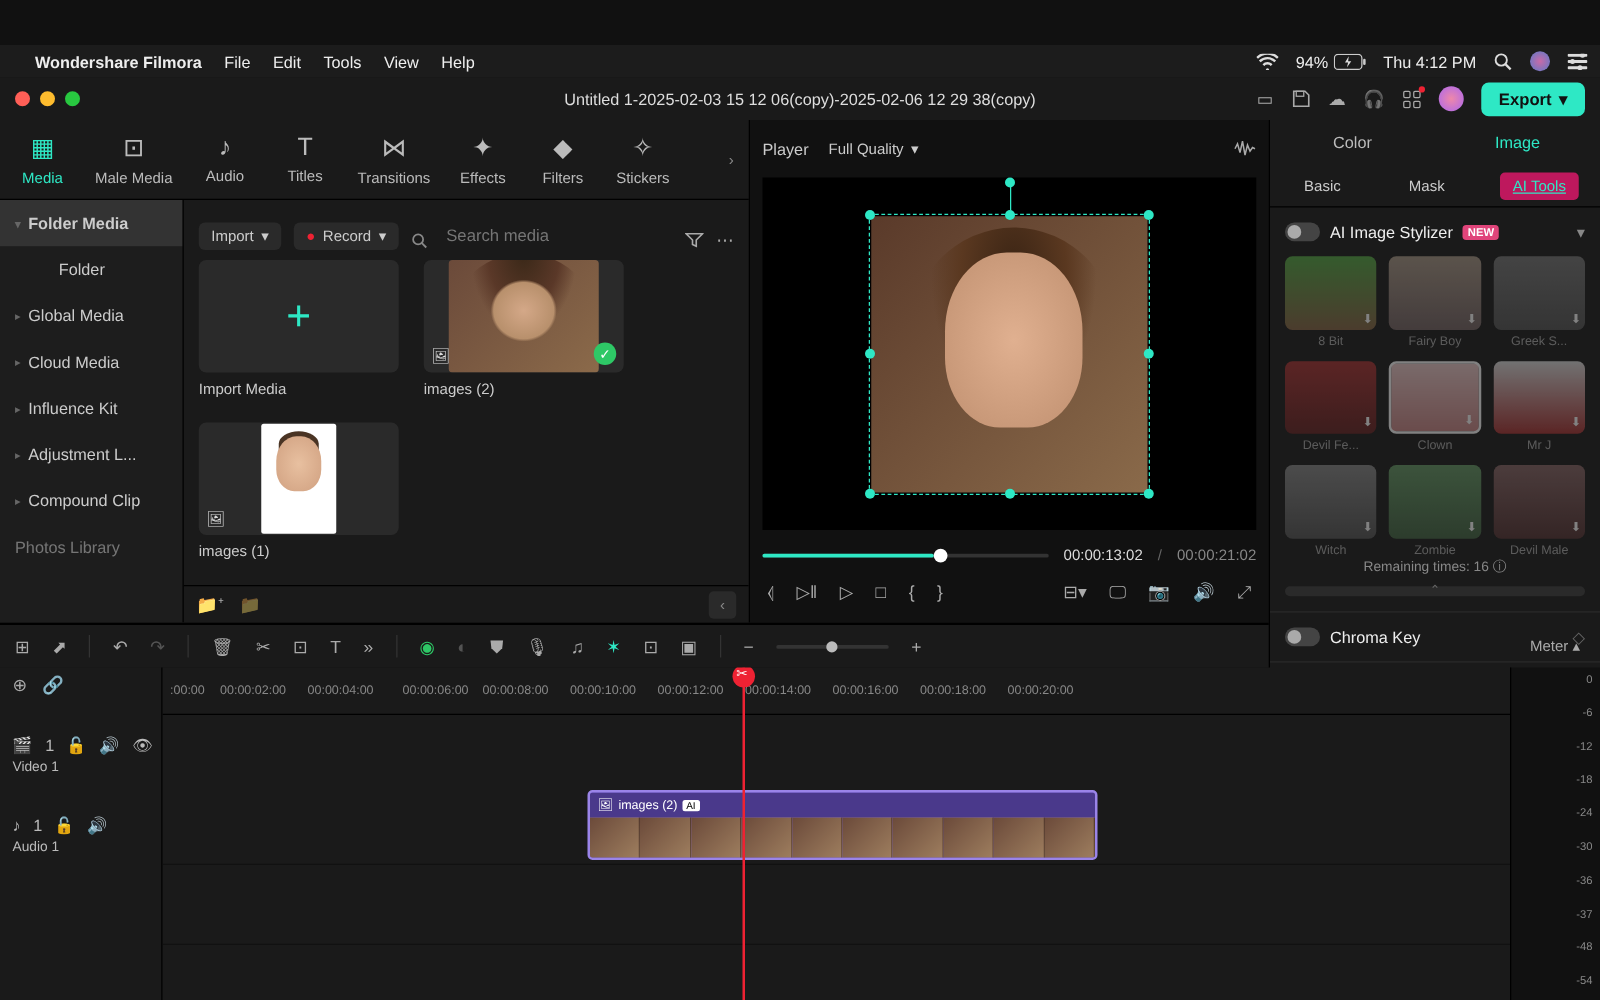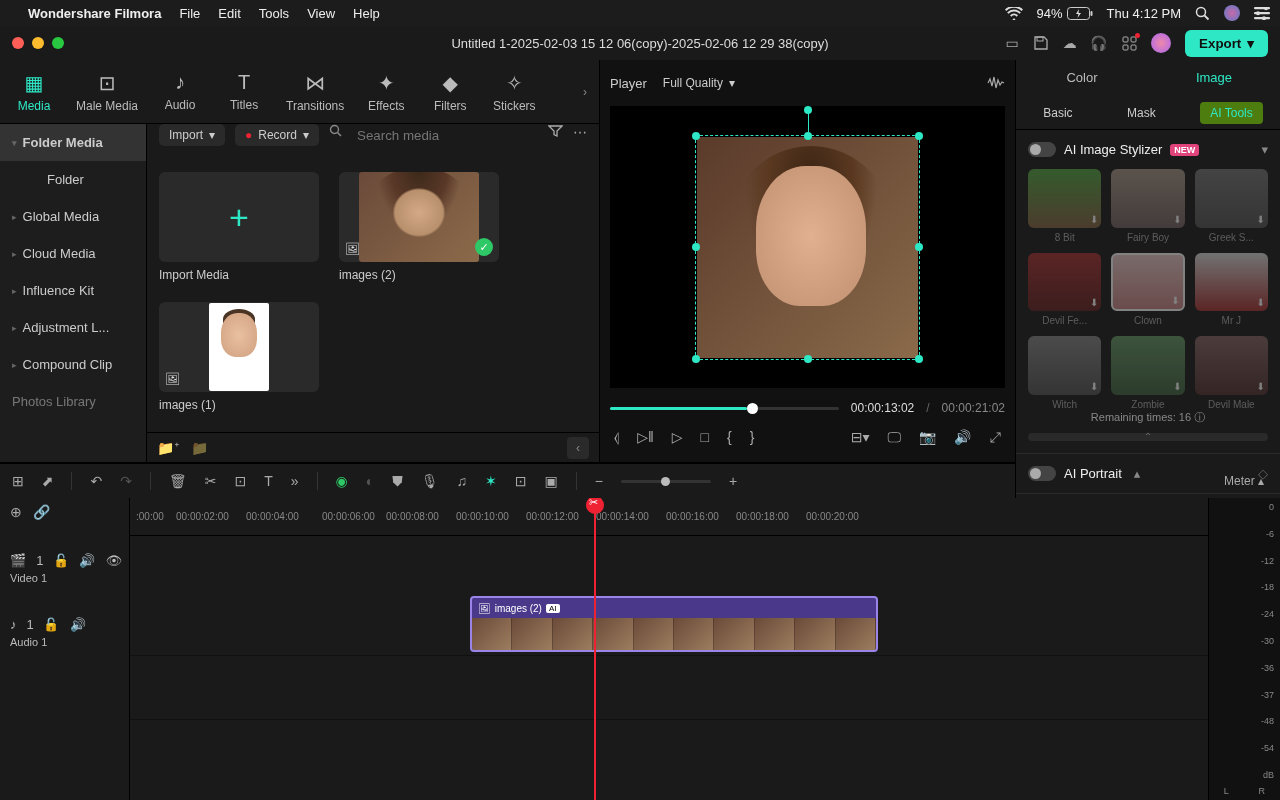--- a/index.html
+++ b/index.html
@@ -1,17 +1,17 @@
 <!DOCTYPE html>
 <html><head>
 <meta charset="utf-8">
 <style>
 * { margin:0; padding:0; box-sizing:border-box; font-family:-apple-system,Helvetica,Arial,sans-serif; user-select:none; }
 body { background:#111; color:#ccc; width:1280px; height:800px; overflow:hidden; font-size:12px; }
-.menubar { height:24px; background:rgba(30,30,30,.95); display:flex; align-items:center; padding:13px 10px; gap:18px; color:#eee; font-size:13px; }
+.menubar { height:24px; background:rgba(30,30,30,.95); display:flex; align-items:center; padding:13px 10px; gap:18px; color:#eee; font-size:13px;margin-top:36px; }
 .menubar .right { margin-left:auto; display:flex; align-items:center; gap:14px; }
 .apple { font-size:15px; }
 .titlebar { height:34px; background:#1a1a1a; display:flex; align-items:center; position:relative; }
 .traffic { display:flex; gap:8px; padding-left:12px; }
 .dot { width:12px; height:12px; border-radius:50%; }
 .titlebar .title { position:absolute; left:50%; transform:translateX(-50%); color:#ddd; font-size:13px; }
 .title-right { margin-left:auto; display:flex; align-items:center; gap:14px; padding-right:12px; }
 .export-btn { background:#2ee8c5; color:#111; border:none; border-radius:6px; padding:6px 14px; font-weight:600; display:flex; align-items:center; gap:6px; cursor:pointer; }
 .icon-btn { color:#aaa; cursor:pointer; font-size:14px; }
 .main { display:flex; height:402px; }
@@ -19,21 +19,21 @@
 .tool-tabs { height:64px; display:flex; align-items:center; padding:0 12px; gap:20px; border-bottom:1px solid #000; }
 .tool-tab { display:flex; flex-direction:column; align-items:center; gap:4px; color:#bbb; cursor:pointer; font-size:12px; min-width:44px; }
 .tool-tab.active { color:#2ee8c5; }
 .tool-tab .ico { font-size:20px; }
 .left-body { flex:1; display:flex; overflow:hidden; }
 .sidebar { width:165px; background:#1d1d1d; overflow-y:auto; border-right:1px solid #000; }
 .side-item { padding:11px 12px; display:flex; align-items:center; gap:6px; color:#ccc; cursor:pointer; font-size:13px; }
 .side-item.sel { background:#333; font-weight:600; }
 .side-item .tri { color:#666; font-size:9px; }
 .media-area { flex:1; display:flex; flex-direction:column; }
-.media-toolbar { height:40px; display:flex; align-items:flex-start; padding:0 12px; gap:10px; }
+.media-toolbar { height:40px; display:flex; align-items:flex-end; padding:0 12px; gap:10px; }
 .drop { background:#2a2a2a; border-radius:5px; padding:4px 10px; display:flex; align-items:center; gap:6px; color:#ccc; cursor:pointer; font-size:12px; }
 .search { flex:1; background:transparent; border:none; color:#ccc; outline:none; padding:4px; }
 .media-grid { flex:1; padding:8px 12px; display:flex; flex-wrap:wrap; gap:20px; align-content:flex-start; }
 .media-item { width:160px; }
 .thumb { width:160px; height:90px; background:#2a2a2a; border-radius:6px; position:relative; display:flex; align-items:center; justify-content:center; overflow:hidden; }
 .thumb.import .plus { color:#2ee8c5; font-size:34px; font-weight:200; }
 .thumb-img1 { width:120px; height:90px; background:linear-gradient(135deg,#6b4a3a,#8b6a4a); border-radius:3px; position:relative; }
 .face1 { position:absolute; inset:0; background:radial-gradient(ellipse 40% 50% at 50% 45%,#d4a888 0%,#b8906c 50%,transparent 55%); }
 .hair1 { position:absolute; inset:-5px 10px 20px; background:radial-gradient(ellipse at 50% 0%,#3a2818 0%,#5a3828 40%,transparent 60%); border-radius:50%; }
 .thumb-img2 { width:60px; height:88px; background:#fff; border-radius:2px; position:relative; }
@@ -64,21 +64,21 @@
 .time { font-size:12px; color:#ddd; }
 .player-controls { height:34px; display:flex; align-items:center; gap:18px; padding:0 4px; color:#bbb; }
 .player-controls .spacer { flex:1; }
 
 .right-pane { width:265px; background:#1a1a1a; border-left:1px solid #000; display:flex; flex-direction:column; height:740px; }
 .r-tabs { height:36px; display:flex; }
 .r-tab { flex:1; text-align:center; line-height:36px; color:#bbb; cursor:pointer; font-size:13px; }
 .r-tab.active { color:#2ee8c5; }
 .r-subtabs { height:34px; display:flex; align-items:center; justify-content:space-around; border-bottom:1px solid #000; }
 .r-sub { color:#ccc; cursor:pointer; font-size:12px; padding:4px 10px; }
-.r-sub.active { background:#4d7c0f; color:#2ee8c5; border-radius:4px; }
+.r-sub.active { background:#be185d; color:#2ee8c5; border-radius:4px;text-decoration:underline; }
 .section { padding:12px; border-bottom:1px solid #2a2a2a; }
 .sect-head { display:flex; align-items:center; gap:8px; font-size:13px; color:#eee; }
 .toggle { width:28px; height:15px; background:#444; border-radius:8px; position:relative; cursor:pointer; }
 .toggle::after { content:''; position:absolute; width:11px; height:11px; background:#aaa; border-radius:50%; top:2px; left:2px; }
 .new-badge { background:#e0447a; color:#fff; font-size:9px; padding:1px 4px; border-radius:3px; font-weight:700; }
 .style-grid { display:grid; grid-template-columns:1fr 1fr 1fr; gap:10px; margin-top:12px; opacity:.45; }
 .style-item { text-align:center; }
 .style-thumb { width:100%; aspect-ratio:1.25; background:#333; border-radius:6px; position:relative; overflow:hidden; }
 .style-thumb.sel { border:2px solid #fff; }
 .style-thumb .dl { position:absolute; bottom:3px; right:3px; color:#fff; font-size:10px; }
@@ -455,20 +455,27 @@
             </div>
             <div class="sl">Devil Male</div>
           </div>
       </div>
       <div class="remaining"><span>Remaining times: 16</span> <span>ⓘ</span></div>
       <div style="height:8px;background:#2a2a2a;border-radius:4px;margin-top:8px;text-align:center;color:#666;font-size:10px;line-height:8px;">⌃</div>
     </div>
     <div class="section">
         <div class="sect-head">
           <div class="toggle"></div>
+          <span>Chroma Key</span>
+          <span class="diamond">◇</span>
+        </div>
+      </div>
+    <div class="section">
+        <div class="sect-head">
+          <div class="toggle"></div>
           <span>AI Portrait</span>
           <span style="color:#888;margin-left:4px;">▴</span>
           <span class="diamond">◇</span>
         </div>
       </div>
     <div class="section">
         <div class="sect-head">
           <div class="toggle"></div>
           <span>Smart Cutout</span>
         </div>

